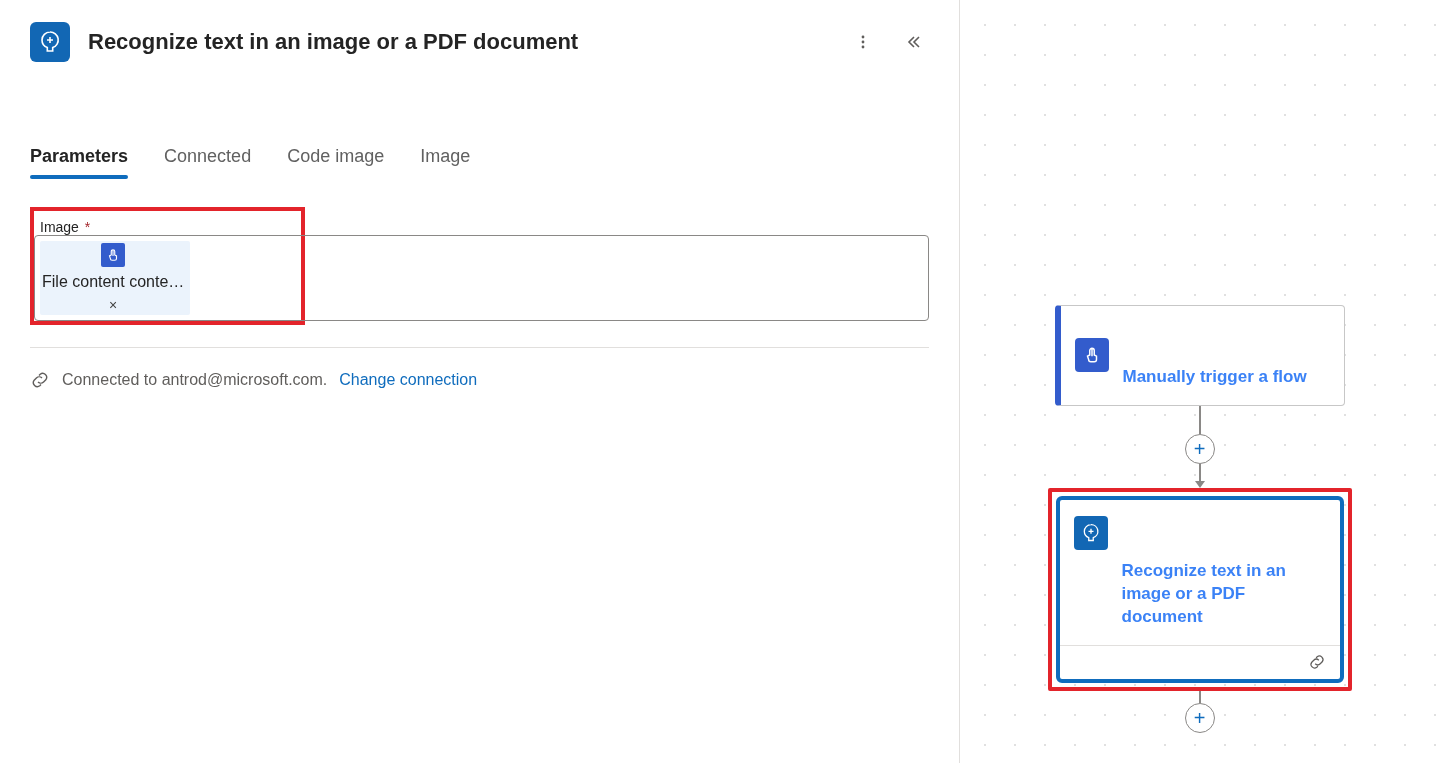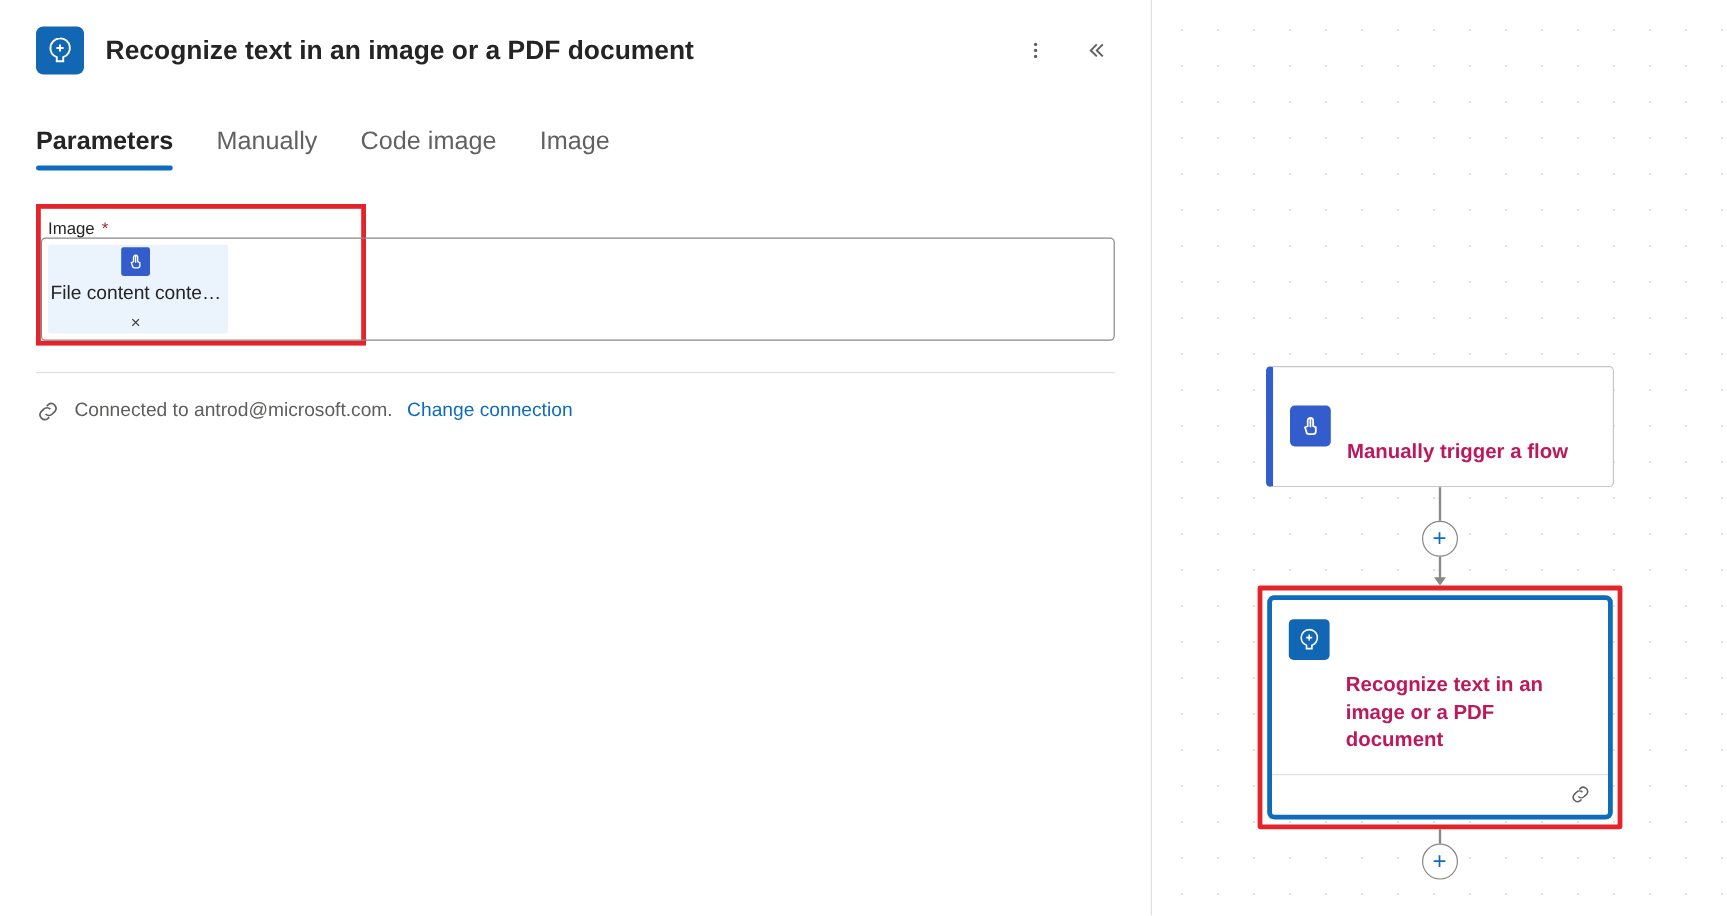--- a/index.html
+++ b/index.html
@@ -57,25 +57,26 @@
       justify-content: center;
     }
 
     
     .tabs {
       display: flex;
       gap: 36px;
       padding: 34px 30px 0 30px;
     }
     .tab {
-      font-size: 21px;
+      font-size: 18px;
       color: #616161;
       padding-bottom: 10px;
       cursor: pointer;
       position: relative;
+      margin-top: 40px;
     }
     .tab.active {
       color: #242424;
       font-weight: 600;
     }
     .tab.active::after {
       content: "";
       position: absolute;
       left: 0;
       right: 0;
@@ -216,21 +217,21 @@
       align-items: center;
       justify-content: center;
       flex-shrink: 0;
     }
     .node-icon.blue { background:#335ccc; }
     .node-icon.teal { background:#1267b4; }
     .node-title {
       font-size: 17px;
       font-weight: 600;
       line-height: 1.35;
-      color: #be185d;
+      color: #3b82f6;
       margin-top: 44px;
     }
 
     .connector {
       width: 2px;
       height: 28px;
       background: #8a8886;
     }
     .add-btn {
       width: 30px;
@@ -307,21 +308,21 @@
     </button>
     <button class="header-btn">
       <svg width="16" height="16" viewBox="0 0 16 16" fill="none">
           <path d="M9 3 4 8l5 5M14 3 9 8l5 5" stroke="currentColor" stroke-width="1.6"></path>
         </svg>
     </button>
   </div>
 
   <div class="tabs">
     <div class="tab active">Parameters</div>
-    <div class="tab">Manually</div>
+    <div class="tab">Connected</div>
     <div class="tab">Code image</div>
     <div class="tab">Image</div>
   </div>
 
   <div class="form-area">
     <div class="highlight-box">
       <div>
         <span class="field-label">Image</span>
         <span class="req-star">*</span>
       </div>

